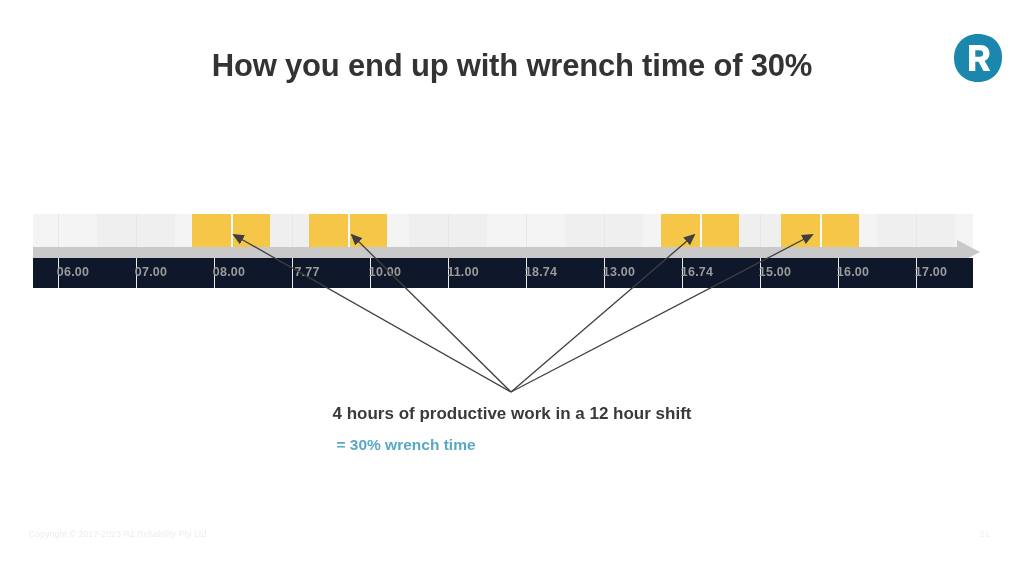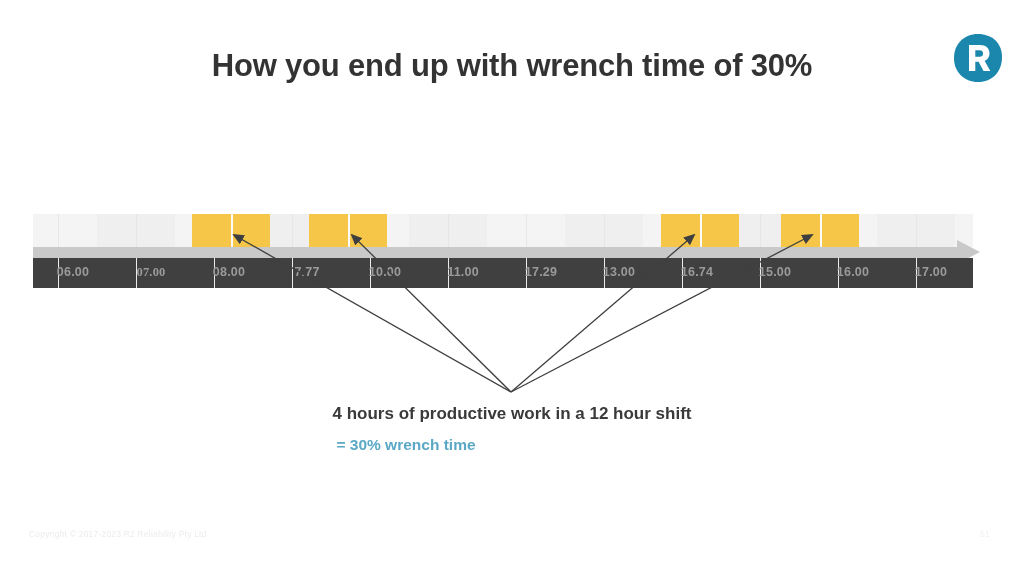--- a/index.html
+++ b/index.html
@@ -108,21 +108,21 @@
     border-left: 23px solid #c9c9c9;
   }
 
   
   #labels-row {
     position: absolute;
     left: 0;
     top: 44px;
     width: 940px;
     height: 30px;
-    background: #404040;
+    background: #0f172a;
   }
   .label-tick {
     position: absolute;
     top: 0;
     width: 1px;
     height: 30px;
     background: #ececec;
   }
   .time-label {
     position: absolute;
@@ -245,26 +245,26 @@
     <div class="label-tick" style="left:337px;"></div>
     <div class="label-tick" style="left:415px;"></div>
     <div class="label-tick" style="left:493px;"></div>
     <div class="label-tick" style="left:571px;"></div>
     <div class="label-tick" style="left:649px;"></div>
     <div class="label-tick" style="left:727px;"></div>
     <div class="label-tick" style="left:805px;"></div>
     <div class="label-tick" style="left:883px;"></div>
 
     <div class="time-label" style="left:5px;">06.00</div>
-    <div class="time-label" style="left:83px;font-family:Liberation Serif, serif;">07.00</div>
+    <div class="time-label" style="left:83px;">07.00</div>
     <div class="time-label" style="left:161px;">08.00</div>
     <div class="time-label" style="left:239px;">7.77</div>
     <div class="time-label" style="left:317px;">10.00</div>
     <div class="time-label" style="left:395px;">11.00</div>
-    <div class="time-label" style="left:473px;">17.29</div>
+    <div class="time-label" style="left:473px;">18.74</div>
     <div class="time-label" style="left:551px;">13.00</div>
     <div class="time-label" style="left:629px;">16.74</div>
     <div class="time-label" style="left:707px;">15.00</div>
     <div class="time-label" style="left:785px;">16.00</div>
     <div class="time-label" style="left:863px;">17.00</div>
   </div>
 </div>
 
 <svg id="leaders" viewBox="0 0 1024 576">
   <defs>

